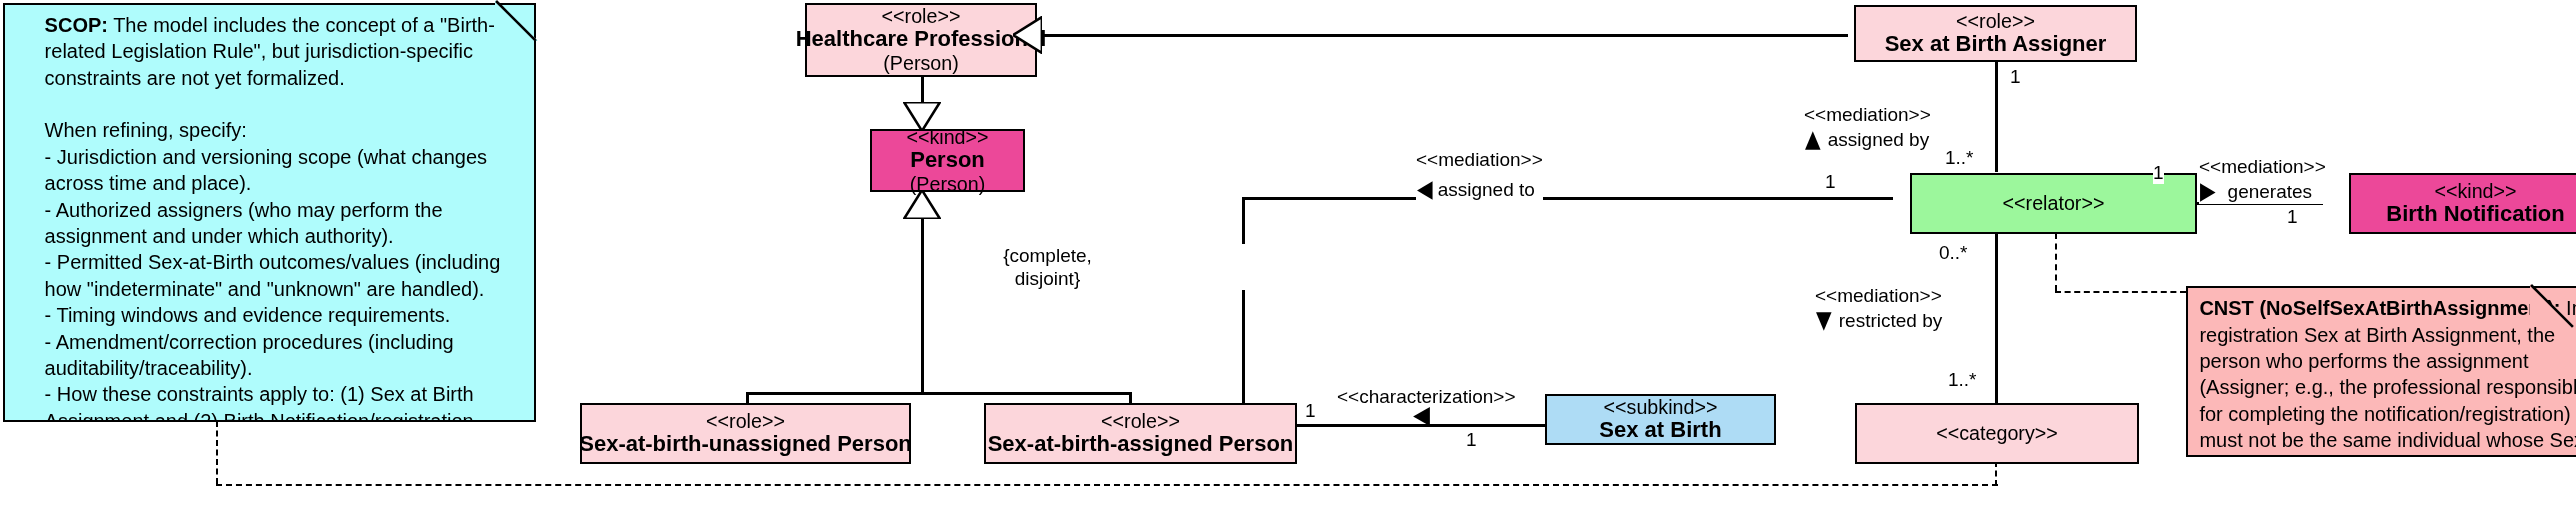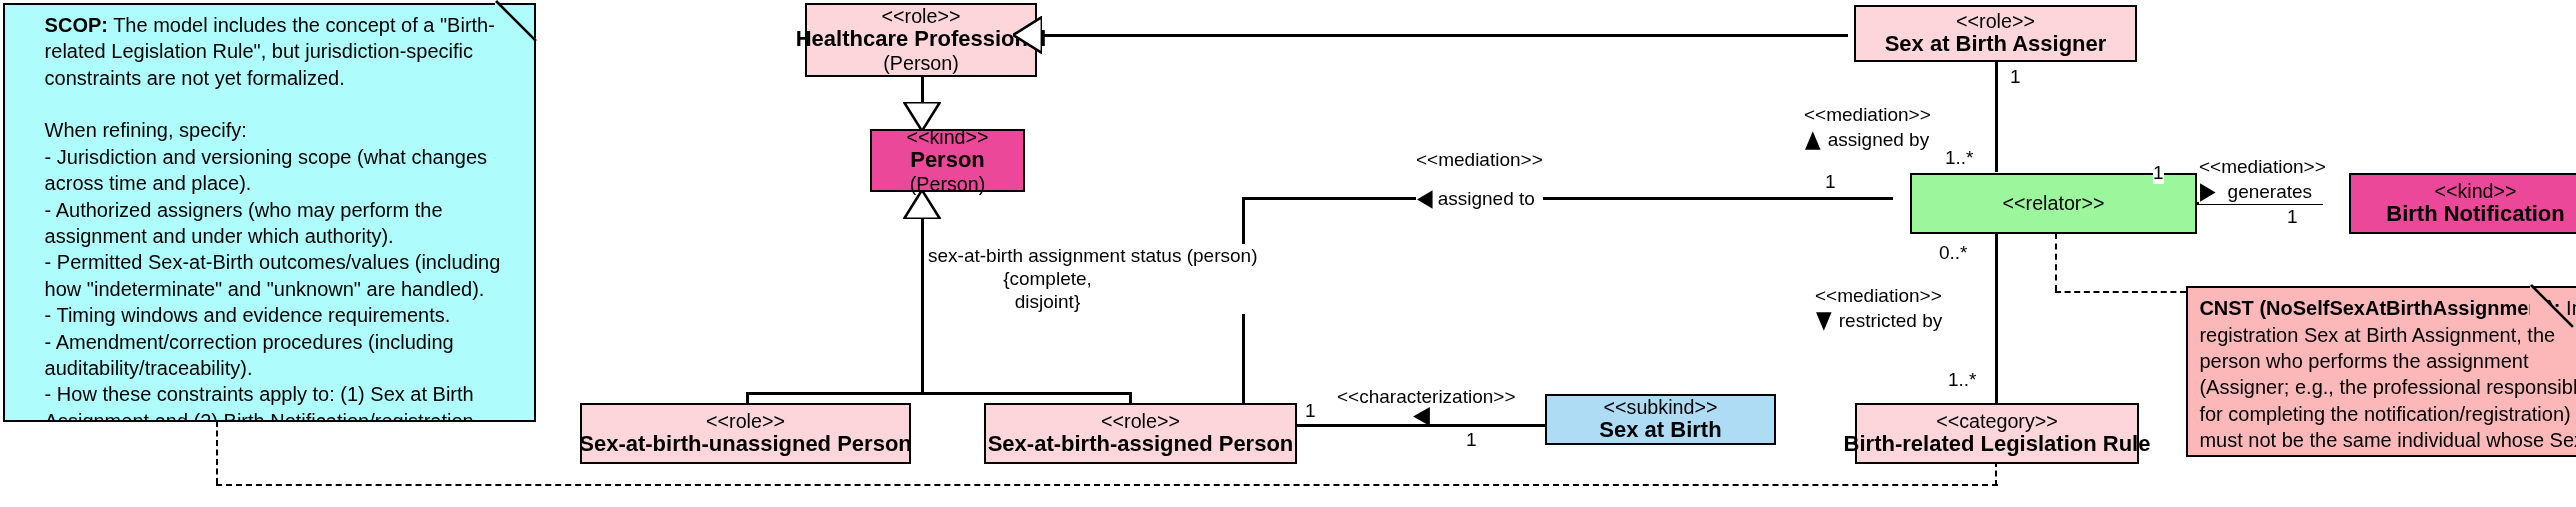--- a/index.html
+++ b/index.html
@@ -101,21 +101,21 @@
           <polygon points="17,2 32,38 2,38" fill="#000"></polygon>
         </svg>
       <span>assigned by</span>
     </div>
   </div>
   <div class="mult" style="left:1945px;top:147px;">1..*</div>
   <div class="mult" style="left:2010px;top:66px;">1</div>
 
   <div class="lbl" style="left:1416px;top:149px;text-align:left;">
     <div>&lt;&lt;mediation&gt;&gt;</div>
-    <div style="display:flex;align-items:center;gap:4.1px;margin-top:16px;">
+    <div style="display:flex;align-items:center;gap:4.1px;margin-top:7px;">
       <svg width="17.6" height="21" viewBox="0 0 34 40">
           <polygon points="2,20 32,2 32,38" fill="#000"></polygon>
         </svg>
       <span>assigned to</span>
     </div>
   </div>
   <div class="mult" style="left:1825px;top:171px;">1</div>
 
   <div class="lbl" style="left:2199px;top:156px;text-align:left;">
     <div>&lt;&lt;mediation&gt;&gt;</div>
@@ -144,21 +144,20 @@
   <div class="lbl" style="left:1337px;top:386px;text-align:right;">
     <div>&lt;&lt;characterization&gt;&gt;</div>
   </div>
   <svg width="21" height="23" class="tri" style="position:absolute;left:1411px;top:405px;z-index:8;" viewBox="0 0 40 44">
       <polygon points="4,22 36,4 36,40" fill="#000"></polygon>
     </svg>
   <div class="mult" style="left:1305px;top:400px;">1</div>
   <div class="mult" style="left:1466px;top:429px;">1</div>
 
   <div class="gsetlbl" style="left:928px;top:244px;width:332px;text-align:left;">
-    <div>sex-at-birth assignment status (person)</div>
     <div style="text-align:center;width:239px;">
       <div>{complete,</div>
       <div>disjoint}</div>
     </div>
   </div>
 
   <div class="node role" style="left:805px;top:2.6px;width:232px;height:74px;">
     <div class="stereo">&lt;&lt;role&gt;&gt;</div>
     <div class="nname">Healthcare Professional</div>
     <div class="nsub">(Person)</div>
@@ -194,21 +193,20 @@
     <div class="nname">Sex-at-birth-assigned Person</div>
   </div>
 
   <div class="node subkind" style="left:1545px;top:394px;width:231px;height:51px;">
     <div class="stereo">&lt;&lt;subkind&gt;&gt;</div>
     <div class="nname">Sex at Birth</div>
   </div>
 
   <div class="node category" style="left:1855px;top:403px;width:284px;height:61px;">
     <div class="stereo">&lt;&lt;category&gt;&gt;</div>
-    <div class="nname">Birth-related Legislation Rule</div>
   </div>
 
   <div class="note note-scope" style="left:2.6px;top:2.6px;width:533px;height:419px;">
     <p><b>SCOP:</b> <span>The model includes the concept of a "Birth-related Legislation Rule", but jurisdiction-specific constraints are not yet formalized.
 
 When refining, specify:
 - Jurisdiction and versioning scope (what changes across time and place).
 - Authorized assigners (who may perform the assignment and under which authority).
 - Permitted Sex-at-Birth outcomes/values (including how "indeterminate" and "unknown" are handled).
 - Timing windows and evidence requirements.

